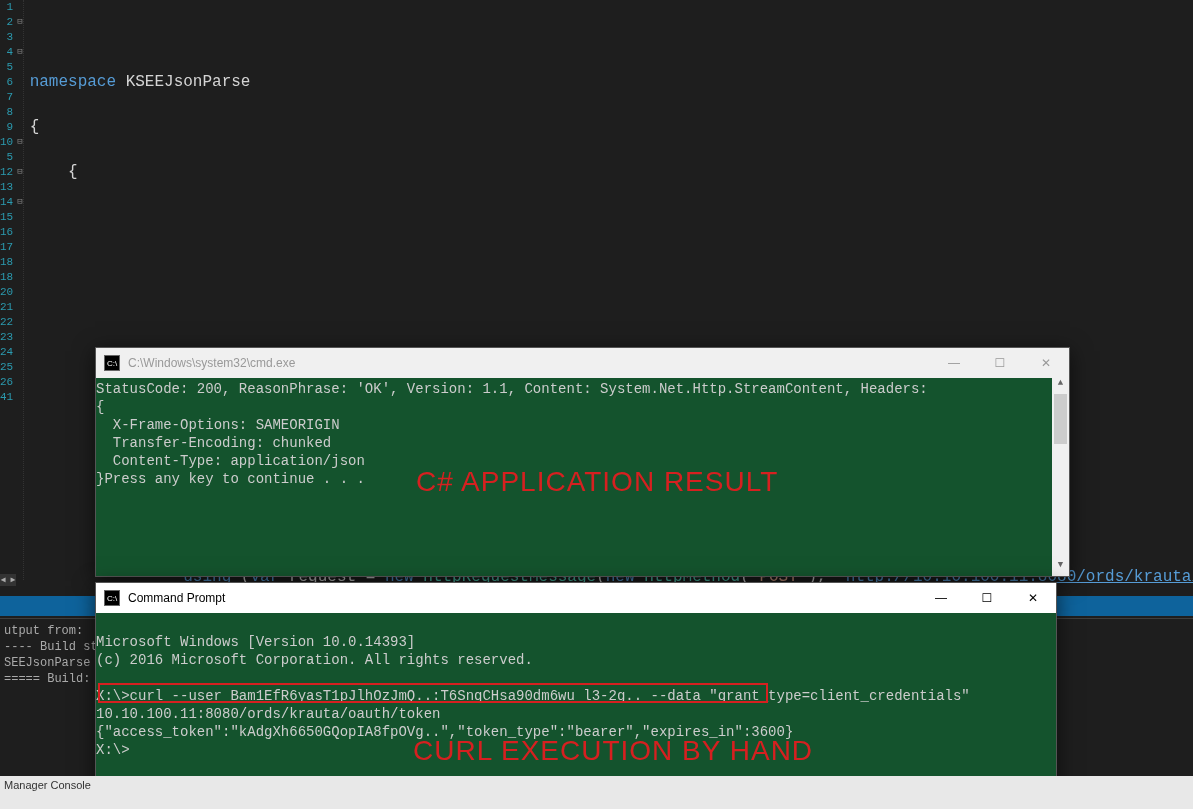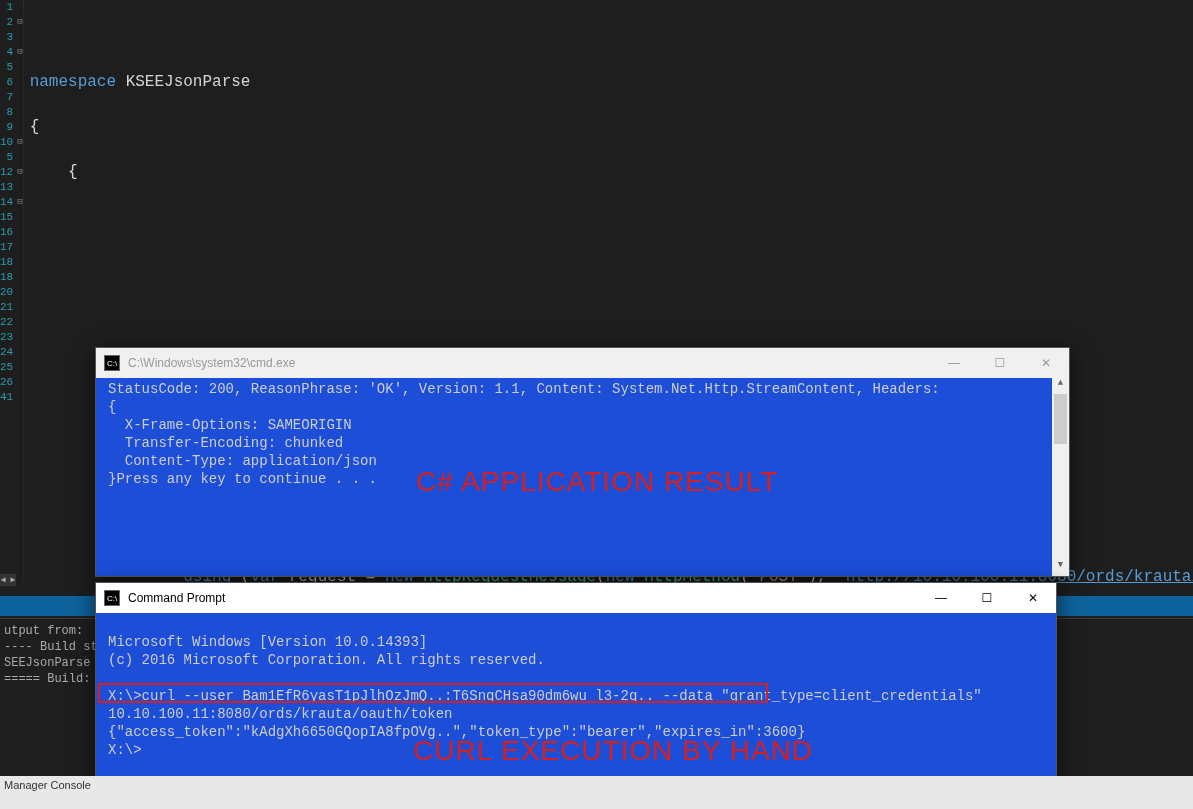--- a/index.html
+++ b/index.html
@@ -87,26 +87,26 @@
   .cmd-title .spacer { flex: 1; }
   .cmd-title .winbtn {
     width: 46px; height: 30px;
     display: inline-flex;
     align-items: center;
     justify-content: center;
     font-family: 'Segoe UI', sans-serif;
     font-size: 12px;
   }
   .cmd-body {
-    background: #1d4ed8;
+    background: #14532d;
     color: #ccc;
     font-family: Consolas, 'Courier New', monospace;
     font-size: 14px;
     line-height: 18px;
-    padding: 2px 12px;
+    padding: 2px 0;
     white-space: pre-wrap;
     position: relative;
   }
   .scroll-v {
     position: absolute;
     right: 0; top: 30px; bottom: 0;
     width: 17px;
     background: #f0f0f0;
   }
   .scroll-v .thumb {

